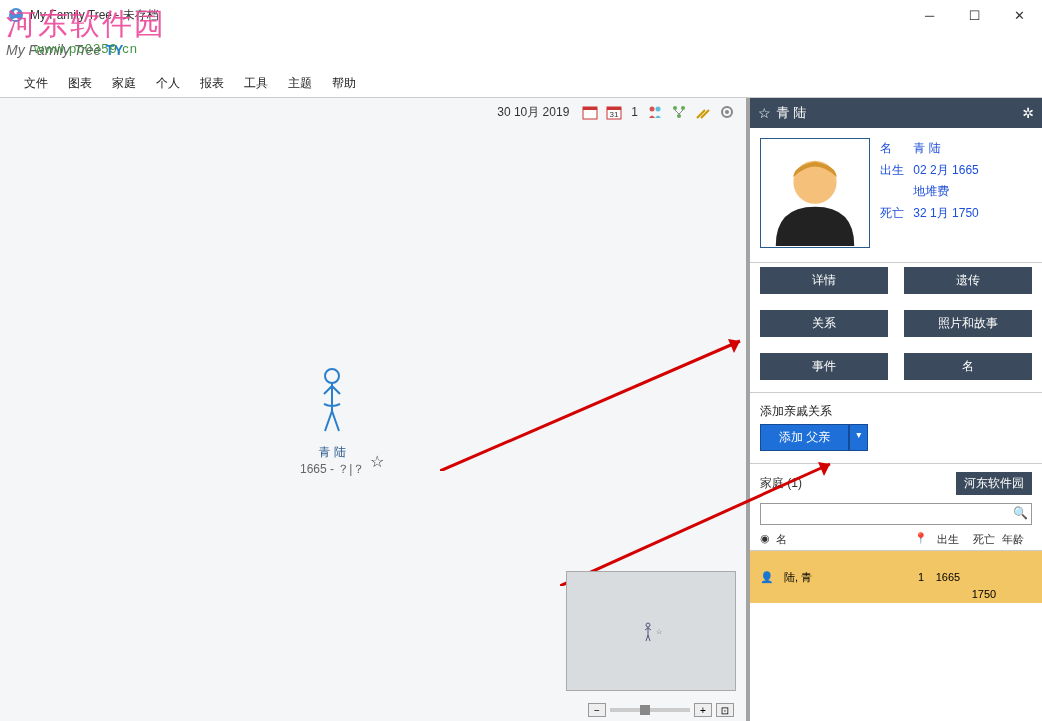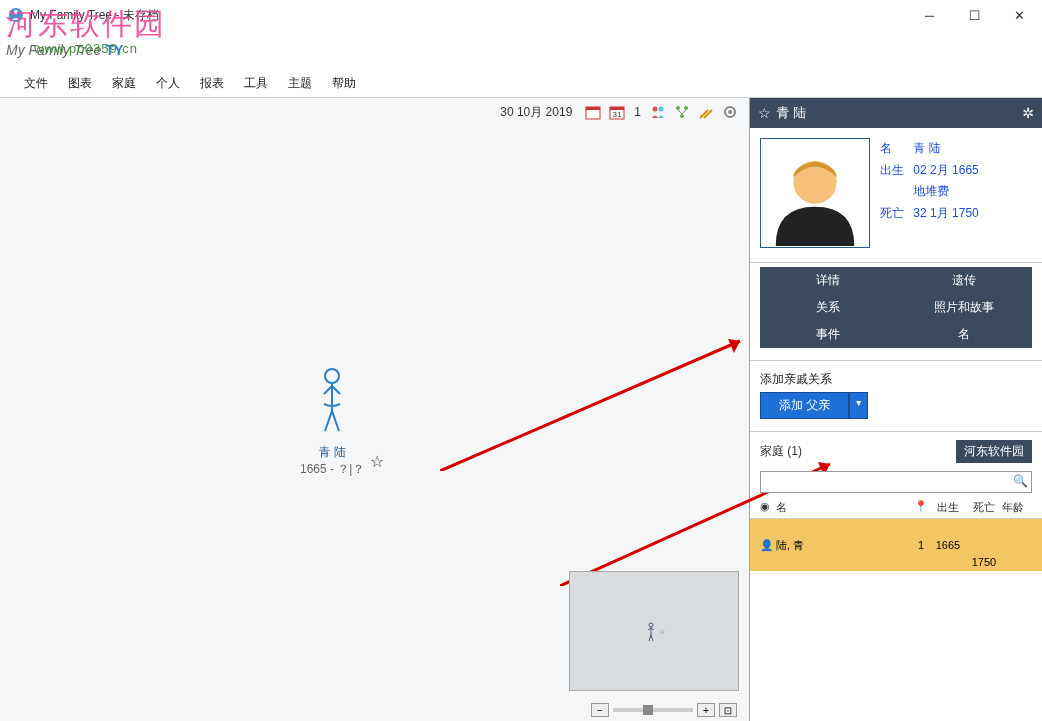--- a/index.html
+++ b/index.html
@@ -22,21 +22,21 @@
 .brandrow .brand-badge { color: #2a7fcc; font-weight: bold; margin-left: 4px; font-style: normal; }
 
 
 .menubar { height: 28px; display: flex; align-items: center; padding-left: 14px; background: #fff; border-bottom: 1px solid #ccc; }
 .menubar span { font-size: 12px; color: #222; padding: 4px 10px; cursor: pointer; }
 
 
 .main { display: flex; height: calc(721px - 30px - 40px - 28px); }
 
 
-.canvas-area { flex: 1; position: relative; background: #f4f6f8; border-right: 1px solid #a3a3a3; display: flex; flex-direction: column; }
+.canvas-area { flex: 1; position: relative; background: #f4f6f8; border-right: 4px solid #a3a3a3; display: flex; flex-direction: column; }
 .canvas-toolbar { height: 28px; display: flex; align-items: center; justify-content: flex-end; padding-right: 10px; gap: 6px; background: #f4f6f8; }
 .canvas-toolbar .date-text { font-size: 12px; color: #333; margin-right: 6px; }
 .canvas-toolbar .tool-icon { width: 18px; height: 18px; cursor: pointer; display: inline-flex; align-items: center; justify-content: center; font-size: 14px; }
 .canvas-toolbar .nav-count { font-size: 12px; color: #333; margin: 0 2px; }
 
 .canvas-body { flex: 1; position: relative; }
 .person-node { position: absolute; left: 300px; top: 240px; text-align: center; }
 .person-figure { width: 40px; height: 70px; margin: 0 auto 4px; }
 .person-node .name-line { font-size: 12px; color: #2a5a8c; }
 .person-node .life-line { font-size: 12px; color: #666; }
@@ -58,21 +58,21 @@
 .panel-header { background: #3b4a5c; color: #fff; height: 30px; display: flex; align-items: center; padding: 0 8px; font-size: 13px; }
 .panel-header .star { margin-right: 6px; font-size: 14px; }
 .panel-header .gear { margin-left: auto; font-size: 14px; cursor: pointer; }
 
 .profile-box { display: flex; padding: 10px; gap: 10px; }
 .avatar-box { width: 110px; height: 110px; border: 1px solid #2a5a8c; background: #fff; display: flex; align-items: flex-end; justify-content: center; overflow: hidden; }
 .profile-details { font-size: 12px; color: #1d4ed8; line-height: 1.8; }
 .profile-details .label { display: inline-block; width: 30px; }
 
 .section-title { font-size: 12px; color: #222; padding: 6px 10px 4px; }
-.btn-grid { display: grid; grid-template-columns: 1fr 1fr; gap: 0; padding: 0 10px 8px; }
+.btn-grid { display: grid; grid-template-columns: 1fr 1fr; gap: 16px; padding: 0 10px 8px; }
 .btn-dark { background: #3b4a5c; color: #fff; font-size: 12px; text-align: center; padding: 5px 0; cursor: pointer; }
 
 .add-row { padding: 0 10px 8px; }
 .btn-blue-split { display: inline-flex; }
 .btn-blue-split .main-btn { background: #1e6fd8; color: #fff; font-size: 12px; padding: 4px 18px; border: 1px solid #154a95; cursor: pointer; }
 .btn-blue-split .dd { background: #1e6fd8; color: #fff; font-size: 10px; padding: 4px 6px; border: 1px solid #154a95; border-left: 1px solid #154a95; cursor: pointer; }
 
 .family-header { display: flex; align-items: center; padding: 4px 10px; font-size: 12px; color: #333; }
 .family-header .fam-data-btn { margin-left: auto; background: #3b4a5c; color: #fff; font-size: 12px; padding: 3px 8px; cursor: pointer; }
 
@@ -84,21 +84,21 @@
 .table-head { display: flex; font-size: 11px; color: #333; padding: 3px 10px; border-bottom: 1px solid #ccc; }
 .table-head .c-pin { width: 16px; }
 .table-head .c-name { flex: 1; }
 .table-head .c-num { width: 18px; text-align: center; }
 .table-head .c-birth { width: 36px; text-align: center; }
 .table-head .c-death { width: 36px; text-align: center; }
 .table-head .c-age { width: 30px; text-align: left; }
 
 .table-row { display: flex; font-size: 11px; padding: 3px 10px; background: #f2c664; align-items: center; }
 .table-row .c-pin { width: 16px; color: #c0504d; font-size: 11px; }
-.table-row .c-name { flex: 1; }
+.table-row .c-name { flex: 1; margin-left: 8px; }
 .table-row .c-num { width: 18px; text-align: center; }
 .table-row .c-birth { width: 36px; text-align: center; }
 .table-row .c-death { width: 36px; text-align: center; margin-top: 34px; }
 .table-row .c-age { width: 30px; text-align: center; }
 
 hr.sep { border: none; border-top: 1px solid #ccc; margin: 4px 0; }
 </style>
 </head>
 <body>
 

